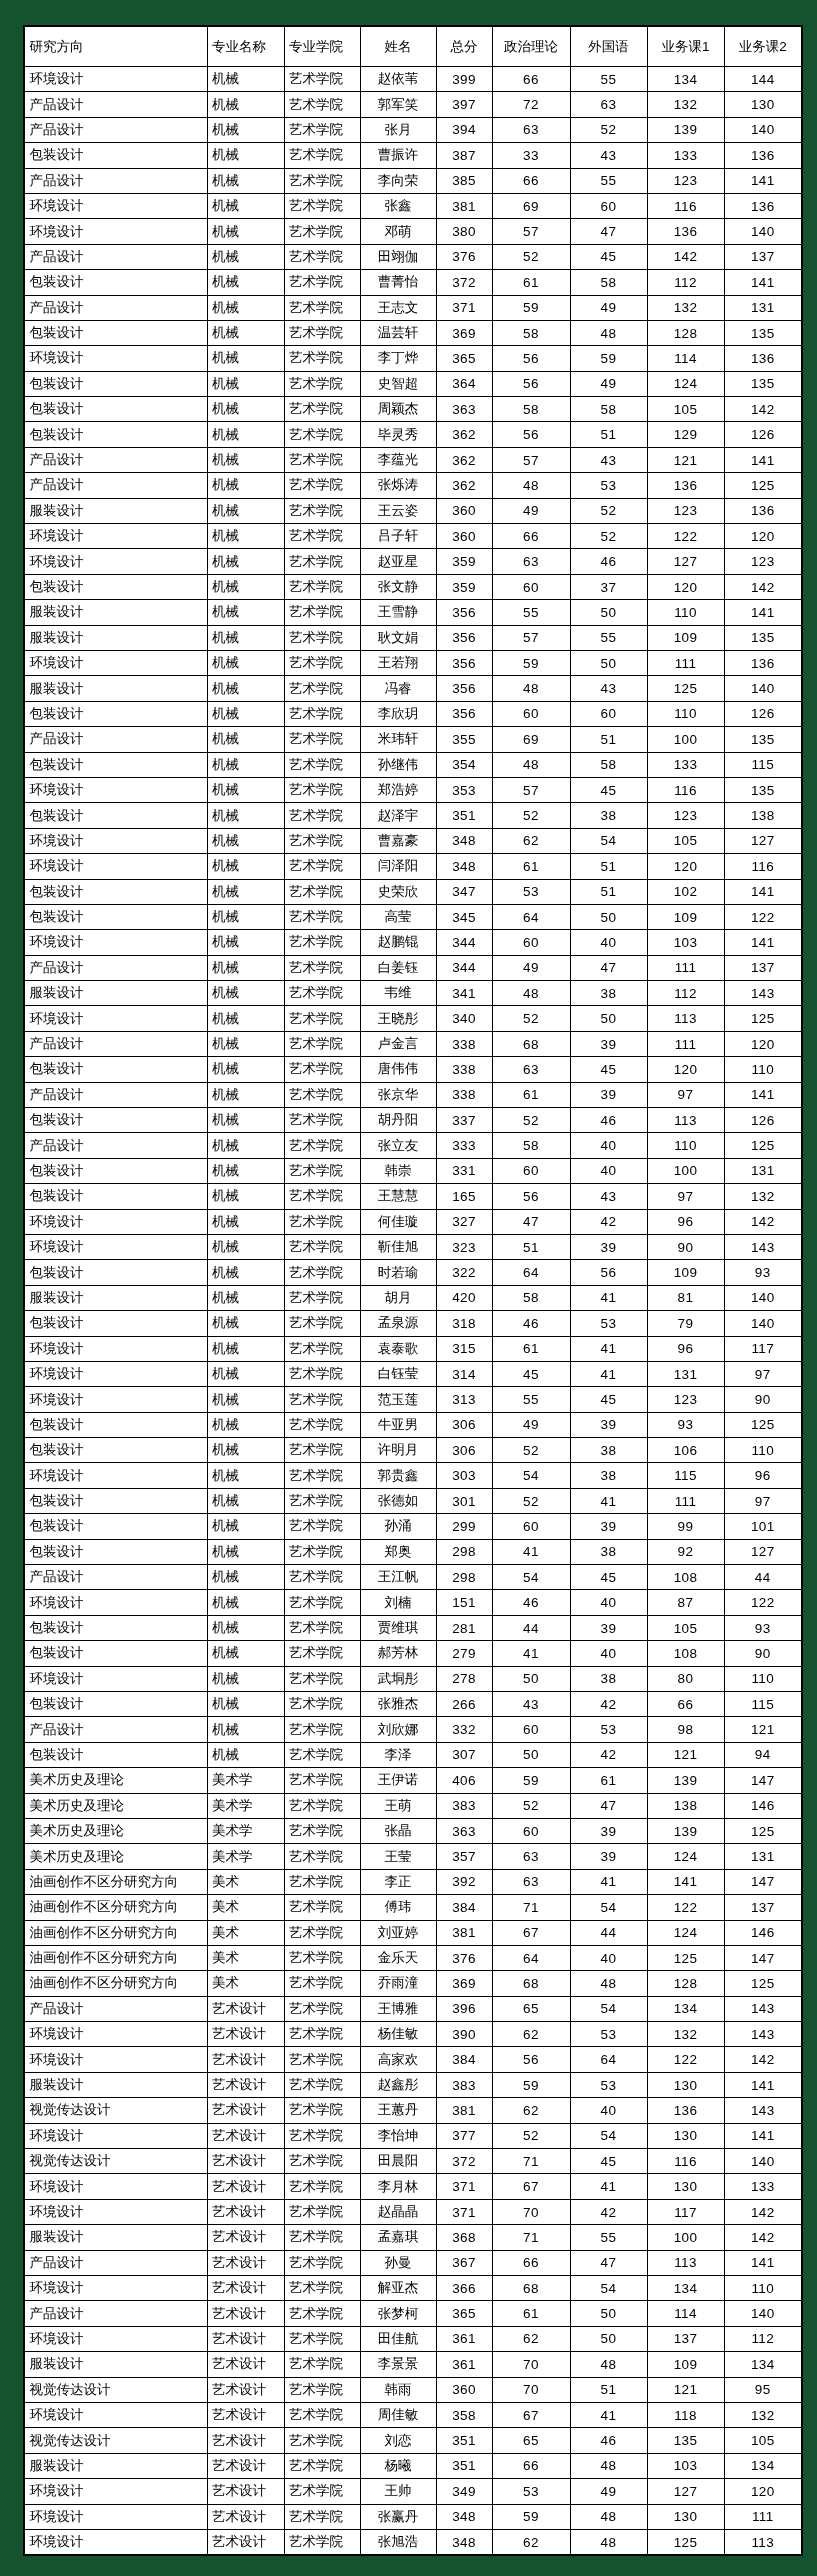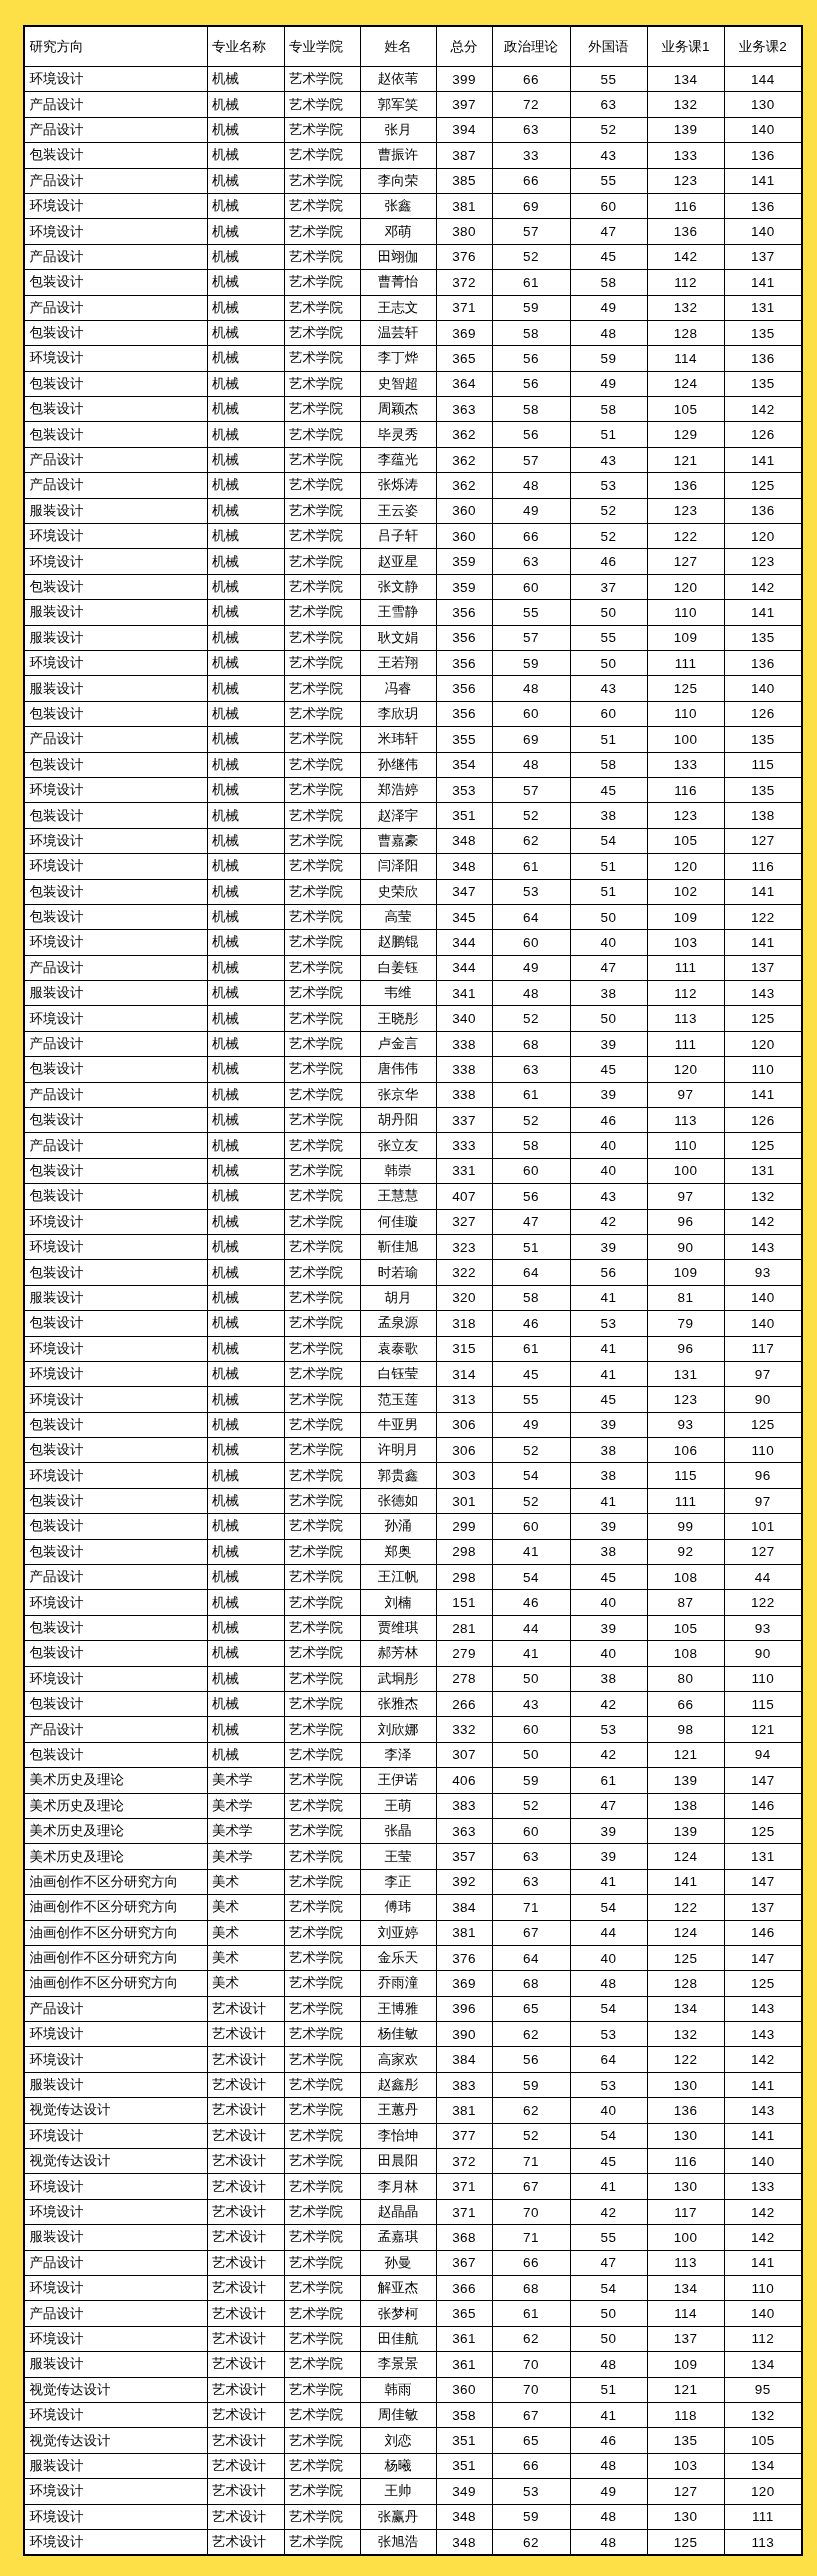--- a/index.html
+++ b/index.html
@@ -6,21 +6,21 @@
     margin: 0;
     padding: 0;
     background: #ffffff;
     font-family: "Liberation Sans", "DejaVu Sans", sans-serif;
     color: #000000;
   }
   #page {
     position: relative;
     width: 818px;
     height: 2576px;
-    background: #fde047;
+    background: #14532d;
     overflow: hidden;
   }
   table.results {
     position: absolute;
     left: 23px;
     top: 25px;
     width: 777px;
     border-collapse: collapse;
     table-layout: fixed;
     border: 2.2px solid #000000;
@@ -562,21 +562,21 @@
           <td class="ac num">60</td>
           <td class="ac num">40</td>
           <td class="ac num">100</td>
           <td class="ac num">131</td>
         </tr>
         <tr>
           <td class="al">包装设计</td>
           <td class="al">机械</td>
           <td class="al">艺术学院</td>
           <td class="ac">王慧慧</td>
-          <td class="ac num">407</td>
+          <td class="ac num">165</td>
           <td class="ac num">56</td>
           <td class="ac num">43</td>
           <td class="ac num">97</td>
           <td class="ac num">132</td>
         </tr>
         <tr>
           <td class="al">环境设计</td>
           <td class="al">机械</td>
           <td class="al">艺术学院</td>
           <td class="ac">何佳璇</td>
@@ -606,21 +606,21 @@
           <td class="ac num">64</td>
           <td class="ac num">56</td>
           <td class="ac num">109</td>
           <td class="ac num">93</td>
         </tr>
         <tr>
           <td class="al">服装设计</td>
           <td class="al">机械</td>
           <td class="al">艺术学院</td>
           <td class="ac">胡月</td>
-          <td class="ac num">320</td>
+          <td class="ac num">420</td>
           <td class="ac num">58</td>
           <td class="ac num">41</td>
           <td class="ac num">81</td>
           <td class="ac num">140</td>
         </tr>
         <tr>
           <td class="al">包装设计</td>
           <td class="al">机械</td>
           <td class="al">艺术学院</td>
           <td class="ac">孟泉源</td>

